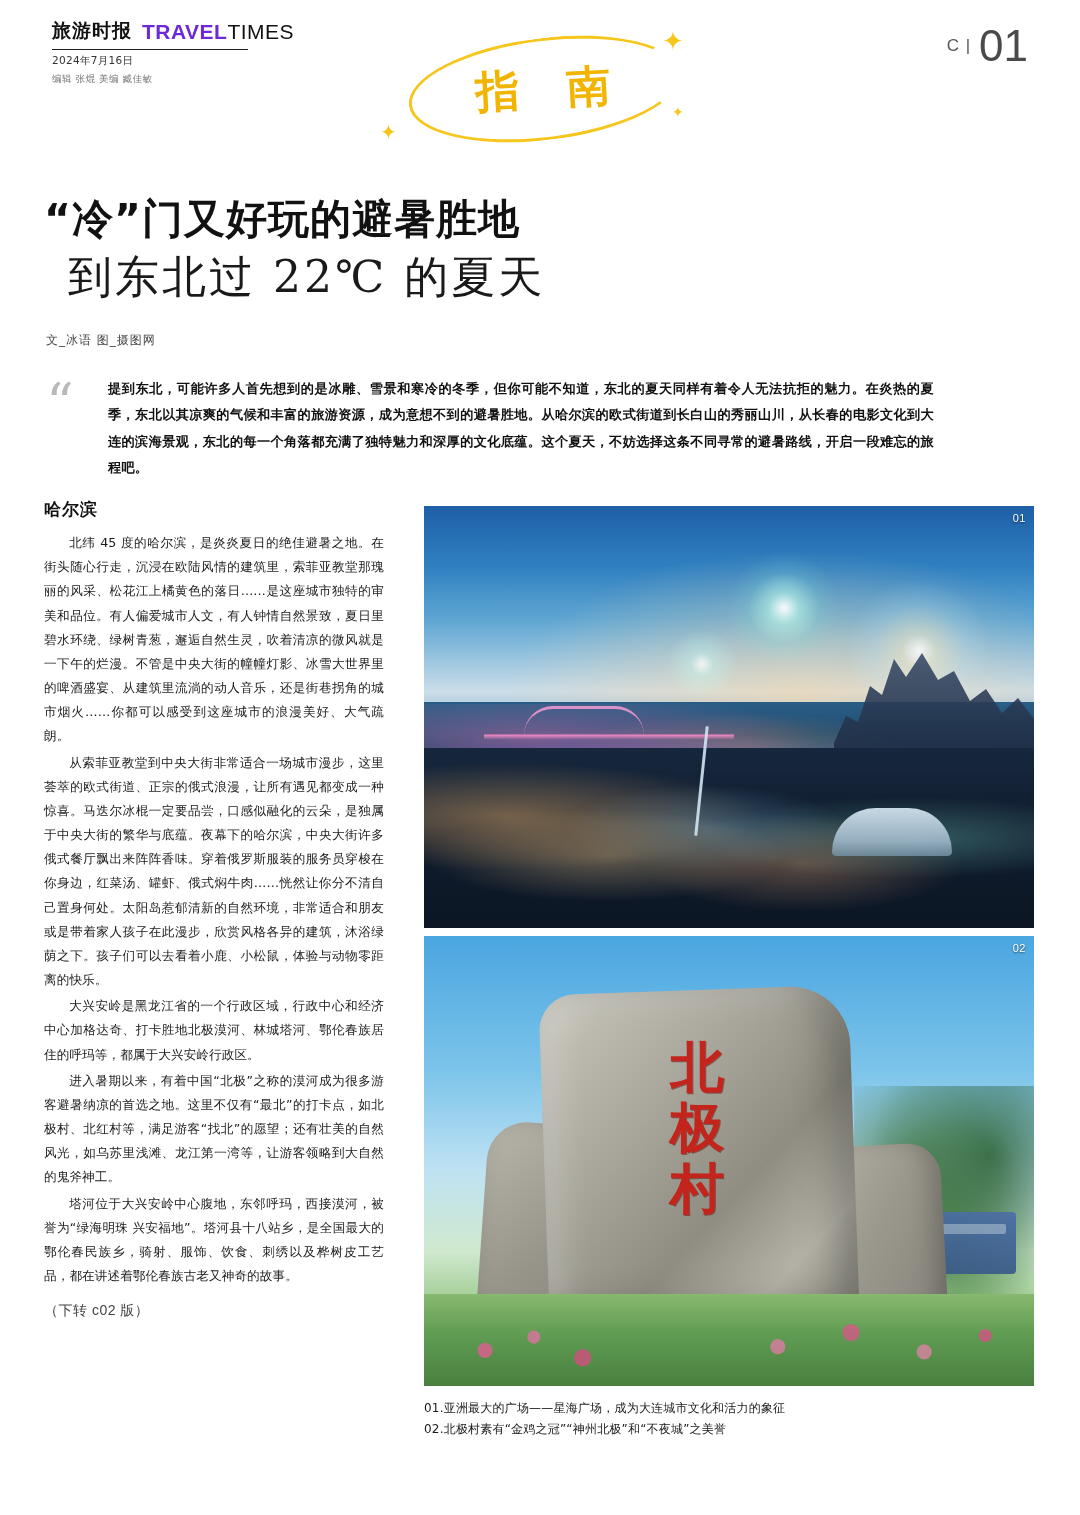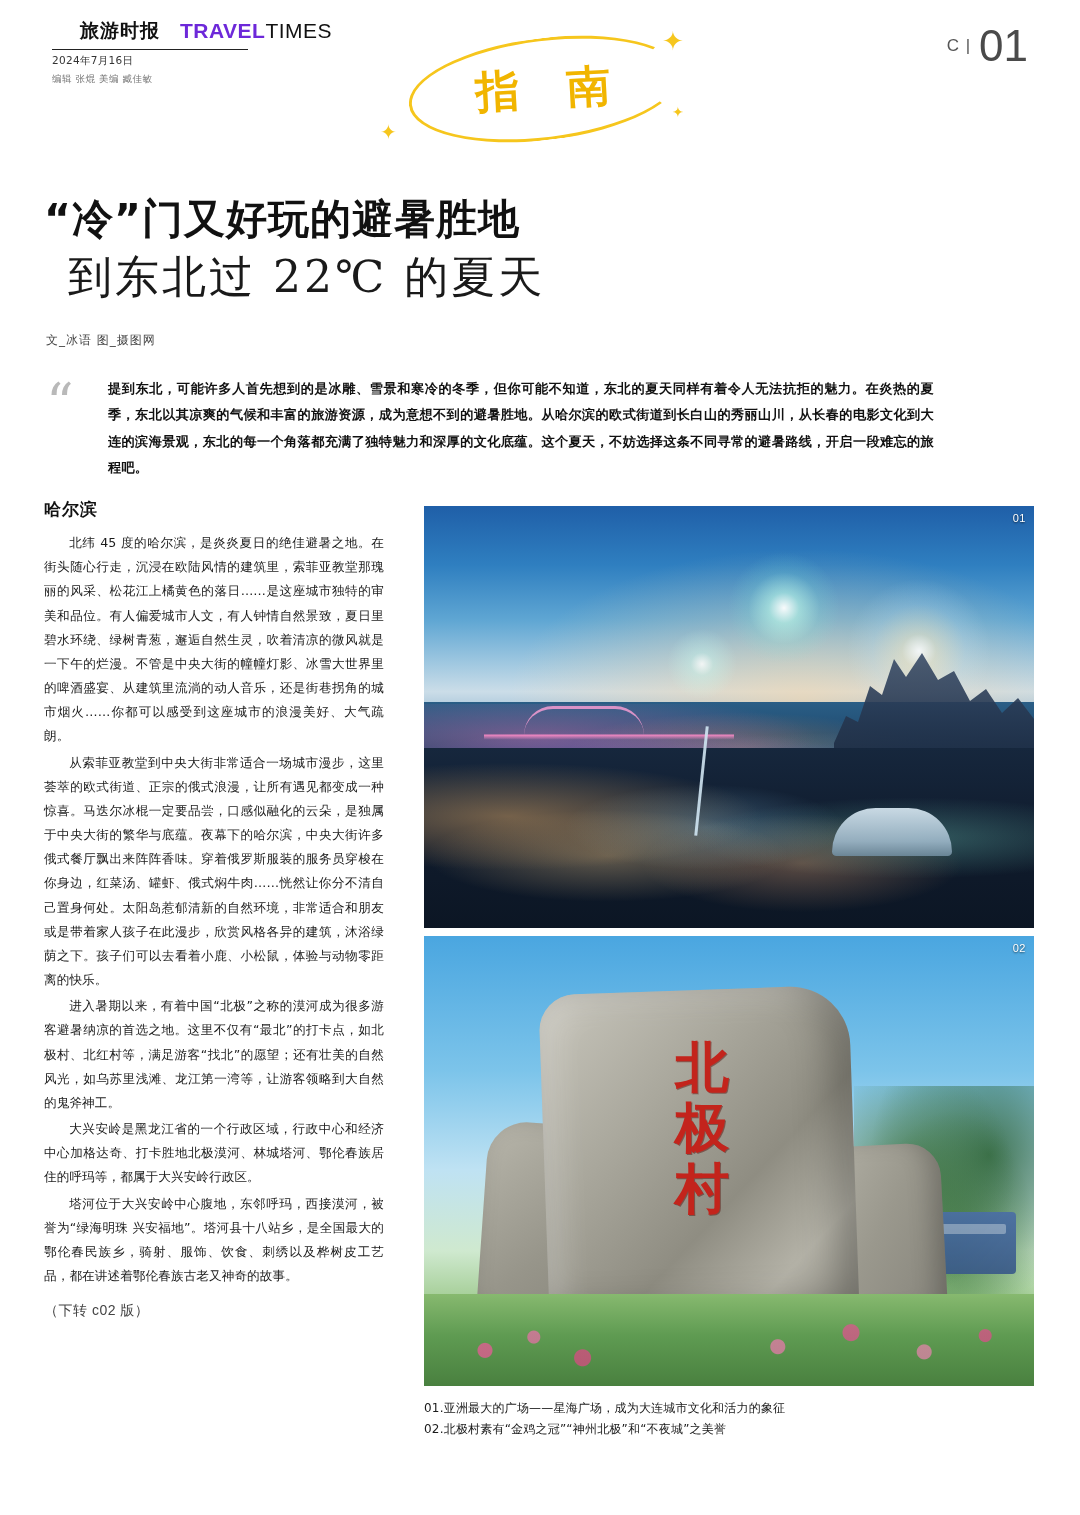--- a/index.html
+++ b/index.html
@@ -24,23 +24,22 @@
 
   
   .masthead {
     position: absolute;
     left: 52px;
     top: 18px;
     width: 300px;
   }
   .masthead-row {
     display: flex;
-    align-items: center;
-    gap: 20px;
-    margin-left: 28px;
+    align-items: flex-end;
+    gap: 10px;
   }
   .mh-cn {
     font-family: "DejaVu Sans", sans-serif;
     font-size: 19px;
     font-weight: bold;
     letter-spacing: 1px;
     color: #111;
   }
   .mh-en-bold {
     font-family: "Liberation Sans", sans-serif;
@@ -397,21 +396,20 @@
   .p2-carved {
     position: absolute;
     left: 246px;
     top: 102px;
     width: 64px;
     font-family: "DejaVu Sans", sans-serif;
     font-size: 54px;
     font-weight: bold;
     color: #c3241c;
     line-height: 1.12;
-    text-align: center;
     text-shadow: 1px 1px 0 rgba(90,20,14,0.5);
   }
   .p2-grass {
     position: absolute;
     left: 0; bottom: 0; width: 100%; height: 92px;
     background: linear-gradient(180deg, #87b96f 0%, #5f9b52 45%, #49803f 100%);
   }
   .p2-flowers {
     position: absolute;
     left: 0; bottom: 6px; width: 100%; height: 74px;
@@ -497,22 +495,22 @@
   <div class="lead">
     <div class="quote-mark">“</div>
     <div class="lead-text">提到东北，可能许多人首先想到的是冰雕、雪景和寒冷的冬季，但你可能不知道，东北的夏天同样有着令人无法抗拒的魅力。在炎热的夏季，东北以其凉爽的气候和丰富的旅游资源，成为意想不到的避暑胜地。从哈尔滨的欧式街道到长白山的秀丽山川，从长春的电影文化到大连的滨海景观，东北的每一个角落都充满了独特魅力和深厚的文化底蕴。这个夏天，不妨选择这条不同寻常的避暑路线，开启一段难忘的旅程吧。</div>
   </div>
 
   <div class="col-left">
     <div class="sub-head">哈尔滨</div>
     <p class="para">北纬 45 度的哈尔滨，是炎炎夏日的绝佳避暑之地。在街头随心行走，沉浸在欧陆风情的建筑里，索菲亚教堂那瑰丽的风采、松花江上橘黄色的落日……是这座城市独特的审美和品位。有人偏爱城市人文，有人钟情自然景致，夏日里碧水环绕、绿树青葱，邂逅自然生灵，吹着清凉的微风就是一下午的烂漫。不管是中央大街的幢幢灯影、冰雪大世界里的啤酒盛宴、从建筑里流淌的动人音乐，还是街巷拐角的城市烟火……你都可以感受到这座城市的浪漫美好、大气疏朗。</p>
     <p class="para">从索菲亚教堂到中央大街非常适合一场城市漫步，这里荟萃的欧式街道、正宗的俄式浪漫，让所有遇见都变成一种惊喜。马迭尔冰棍一定要品尝，口感似融化的云朵，是独属于中央大街的繁华与底蕴。夜幕下的哈尔滨，中央大街许多俄式餐厅飘出来阵阵香味。穿着俄罗斯服装的服务员穿梭在你身边，红菜汤、罐虾、俄式焖牛肉……恍然让你分不清自己置身何处。太阳岛惹郁清新的自然环境，非常适合和朋友或是带着家人孩子在此漫步，欣赏风格各异的建筑，沐浴绿荫之下。孩子们可以去看着小鹿、小松鼠，体验与动物零距离的快乐。</p>
 
+    <p class="para">大兴安岭是黑龙江省的一个行政区域，行政中心和经济中心加格达奇、打卡胜地北极漠河、林城塔河、鄂伦春族居住的呼玛等，都属于大兴安岭行政区。</p>
     <p class="para">进入暑期以来，有着中国“北极”之称的漠河成为很多游客避暑纳凉的首选之地。这里不仅有“最北”的打卡点，如北极村、北红村等，满足游客“找北”的愿望；还有壮美的自然风光，如乌苏里浅滩、龙江第一湾等，让游客领略到大自然的鬼斧神工。</p>
-    <p class="para">大兴安岭是黑龙江省的一个行政区域，行政中心和经济中心加格达奇、打卡胜地北极漠河、林城塔河、鄂伦春族居住的呼玛等，都属于大兴安岭行政区。</p>
     <p class="para">塔河位于大兴安岭中心腹地，东邻呼玛，西接漠河，被誉为“绿海明珠 兴安福地”。塔河县十八站乡，是全国最大的鄂伦春民族乡，骑射、服饰、饮食、刺绣以及桦树皮工艺品，都在讲述着鄂伦春族古老又神奇的故事。</p>
 
     <div class="continue">（下转 c02 版）</div>
   </div>
 
   <div class="photo" id="photo1">
     <div class="sky-glow"></div>
     <div class="firework fw1"></div>
     <div class="firework fw2"></div>
     <div class="firework fw3"></div>

